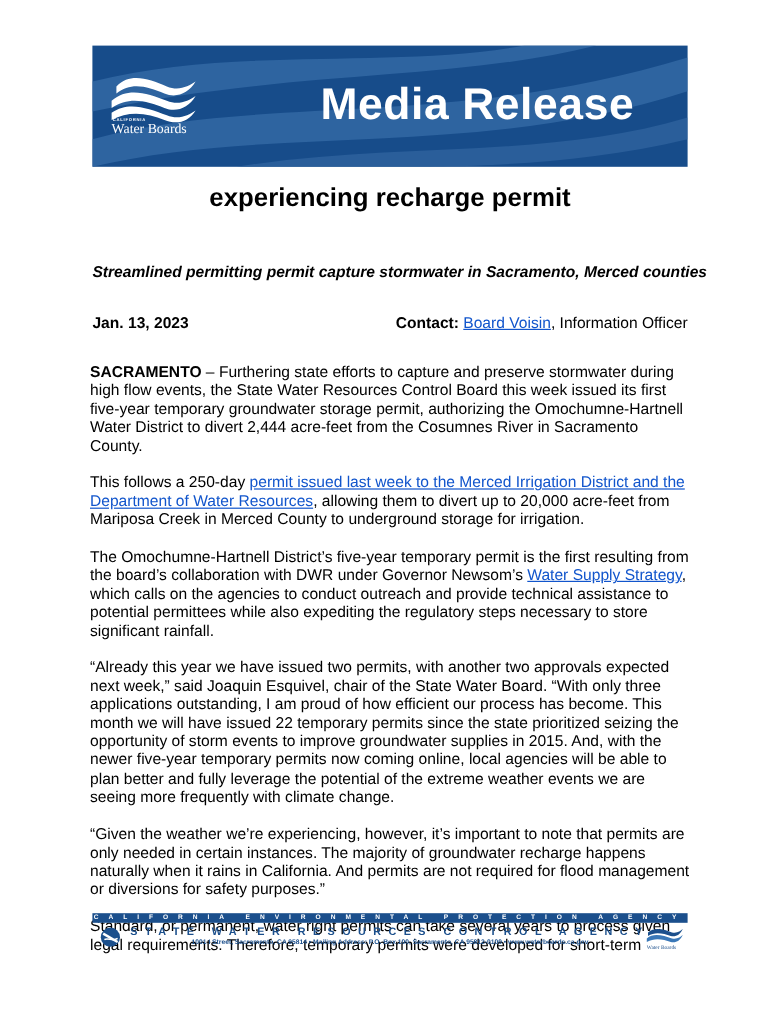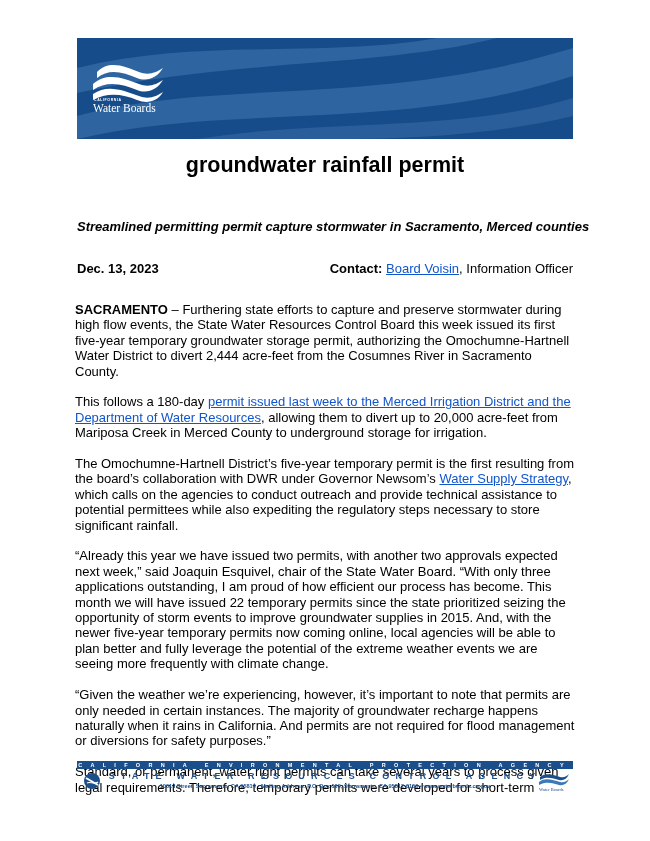--- a/index.html
+++ b/index.html
@@ -54,39 +54,40 @@
     <path d="M0,78 C140,40 300,70 496,10 L496,38 C320,95 150,65 0,101 Z" fill="#2e64a0"></path>
     <path d="M120,101 C250,80 380,95 496,60 L496,78 C400,101 300,101 250,101 Z" fill="#2a5e9a"></path>
   </svg>
   <svg class="logo" viewBox="0 0 80 60">
     <path d="M8,12 C20,0 35,6 50,12 C60,16 68,12 74,8 C68,18 58,22 48,18 C34,12 20,8 8,18 Z" fill="#fff"></path>
     <path d="M4,24 C18,12 34,18 50,24 C60,28 68,24 74,20 C68,30 58,34 48,30 C34,24 18,20 4,30 Z" fill="#fff"></path>
     <path d="M4,34 C18,24 34,30 50,36 C60,40 68,36 74,32 C68,42 58,44 48,40 C34,34 18,32 4,40 Z" fill="#fff"></path>
   </svg>
   <div class="logo-cal">CALIFORNIA</div>
   <div class="logo-name">Water Boards</div>
+  <div class="title">Media Release</div>
 </div>
 
 <div class="headline">
-  <div>groundwater rainfall permit</div>
+  <div>experiencing recharge permit</div>
 </div>
 
 <div class="subhead">Streamlined permitting permit capture stormwater in Sacramento, Merced counties</div>
 
 <div class="dateline">
-  <span class="date">Dec. 13, 2023</span>
+  <span class="date">Jan. 13, 2023</span>
   <span class="contact">
     <b>Contact:</b>
     <a href="#">Board Voisin</a><span>, Information Officer</span>
   </span>
 </div>
 
 <div class="body">
   <p><span class="lead">SACRAMENTO</span><span> – </span><span>Furthering state efforts to capture and preserve stormwater during high flow events, the State Water Resources Control Board this week issued its first five-year temporary groundwater storage permit, authorizing the Omochumne-Hartnell Water District to divert 2,444 acre-feet from the Cosumnes River in Sacramento County.</span></p>
-  <p><span>This follows a 180-day </span><a href="#">permit issued last week to the Merced Irrigation District and the Department of Water Resources</a><span>, allowing them to divert up to 20,000 acre-feet from Mariposa Creek in Merced County to underground storage for irrigation.</span></p>
+  <p><span>This follows a 250-day </span><a href="#">permit issued last week to the Merced Irrigation District and the Department of Water Resources</a><span>, allowing them to divert up to 20,000 acre-feet from Mariposa Creek in Merced County to underground storage for irrigation.</span></p>
   <p><span>The Omochumne-Hartnell District’s five-year temporary permit is the first resulting from the board’s collaboration with DWR under Governor Newsom’s </span><a href="#">Water Supply Strategy</a><span>, which calls on the agencies to conduct outreach and provide technical assistance to potential permittees while also expediting the regulatory steps necessary to store significant rainfall.</span></p>
   <p>“Already this year we have issued two permits, with another two approvals expected next week,” said Joaquin Esquivel, chair of the State Water Board. “With only three applications outstanding, I am proud of how efficient our process has become. This month we will have issued 22 temporary permits since the state prioritized seizing the opportunity of storm events to improve groundwater supplies in 2015. And, with the newer five-year temporary permits now coming online, local agencies will be able to plan better and fully leverage the potential of the extreme weather events we are seeing more frequently with climate change.</p>
   <p>“Given the weather we’re experiencing, however, it’s important to note that permits are only needed in certain instances. The majority of groundwater recharge happens naturally when it rains in California. And permits are not required for flood management or diversions for safety purposes.”</p>
   <p>Standard, or permanent, water right permits can take several years to process given legal requirements. Therefore, temporary permits were developed for short-term</p>
 </div>
 
 <div class="footer-bar">CALIFORNIA ENVIRONMENTAL PROTECTION AGENCY</div>
 <svg class="footer-seal" viewBox="0 0 18 18">
   <circle cx="9" cy="9" r="8" fill="#1b4f8c"></circle>
   <path d="M3,6 L15,13" stroke="#fff" stroke-width="2"></path>

